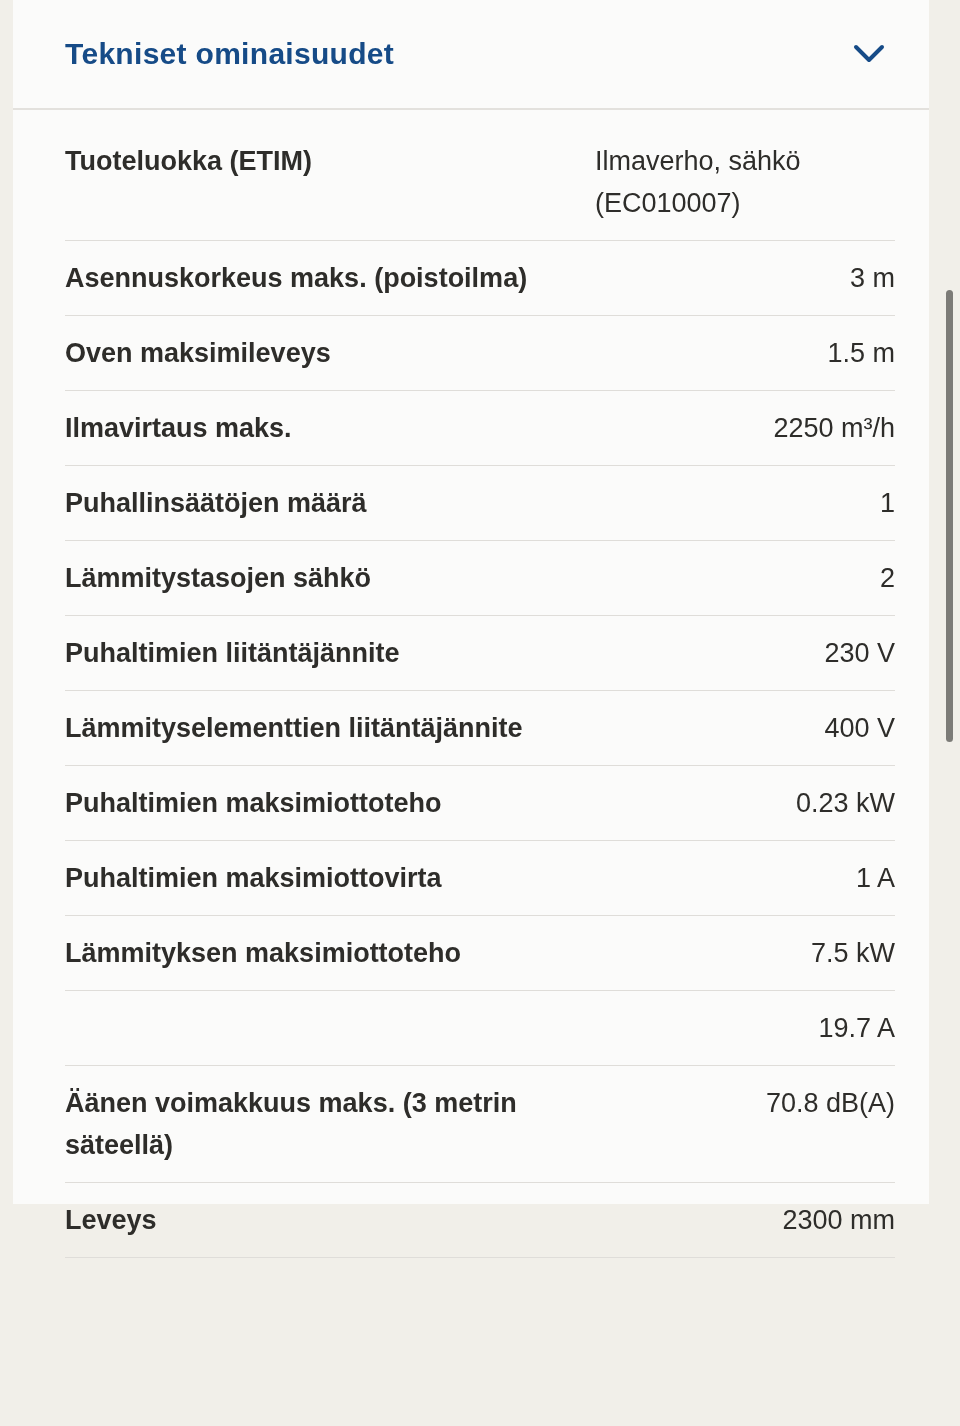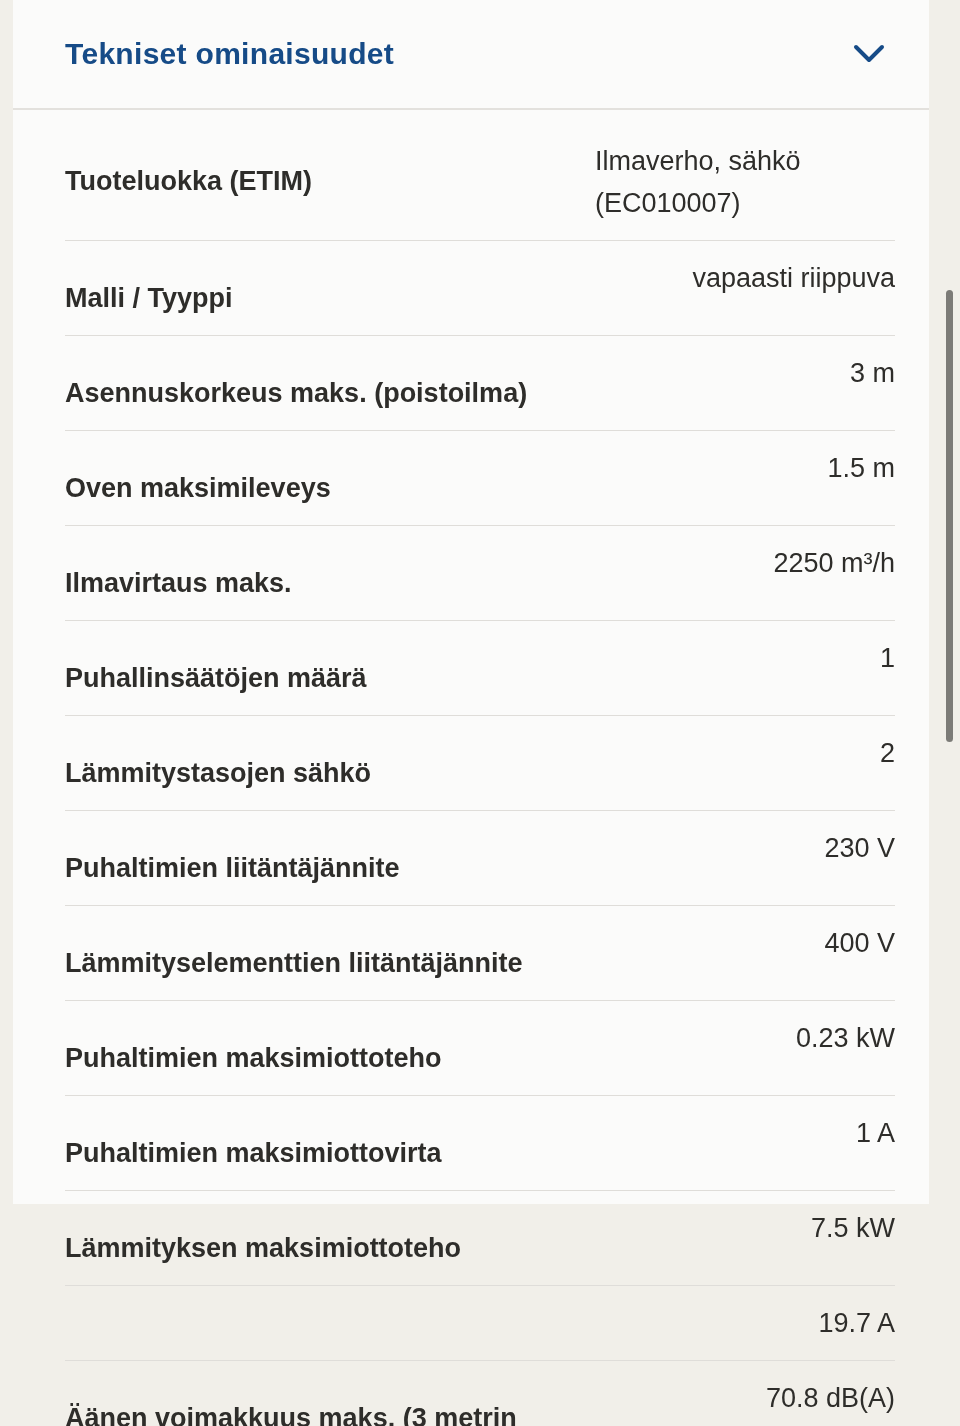--- a/index.html
+++ b/index.html
@@ -56,21 +56,20 @@
     justify-content:space-between;
     align-items:flex-start;
     padding:16px 0;
     border-bottom:1px solid var(--divider);
   }
   .row-label{
     font-weight:bold;
     font-size:27px;
     line-height:42px;
     max-width:500px;
-    margin-top:20px;
   }
   .row-value{
     font-size:27px;
     line-height:42px;
     text-align:left;
     max-width:300px;
     margin-left:auto;
     flex:0 1 auto;
   }
   .scrollbar-thumb{
@@ -94,24 +93,20 @@
       </svg>
     </span>
   </div>
 
   <div class="rows">
   <div class="row">
     <div class="row-label">Tuoteluokka (ETIM)</div>
     <div class="row-value">Ilmaverho, sähkö (EC010007)</div>
   </div>
 
-  <div class="row">
-    <div class="row-label">Malli / Tyyppi</div>
-    <div class="row-value">vapaasti riippuva</div>
-  </div>
 
   <div class="row">
     <div class="row-label">Asennuskorkeus maks. (poistoilma)</div>
     <div class="row-value">3 m</div>
   </div>
 
   <div class="row">
     <div class="row-label">Oven maksimileveys</div>
     <div class="row-value">1.5 m</div>
   </div>

